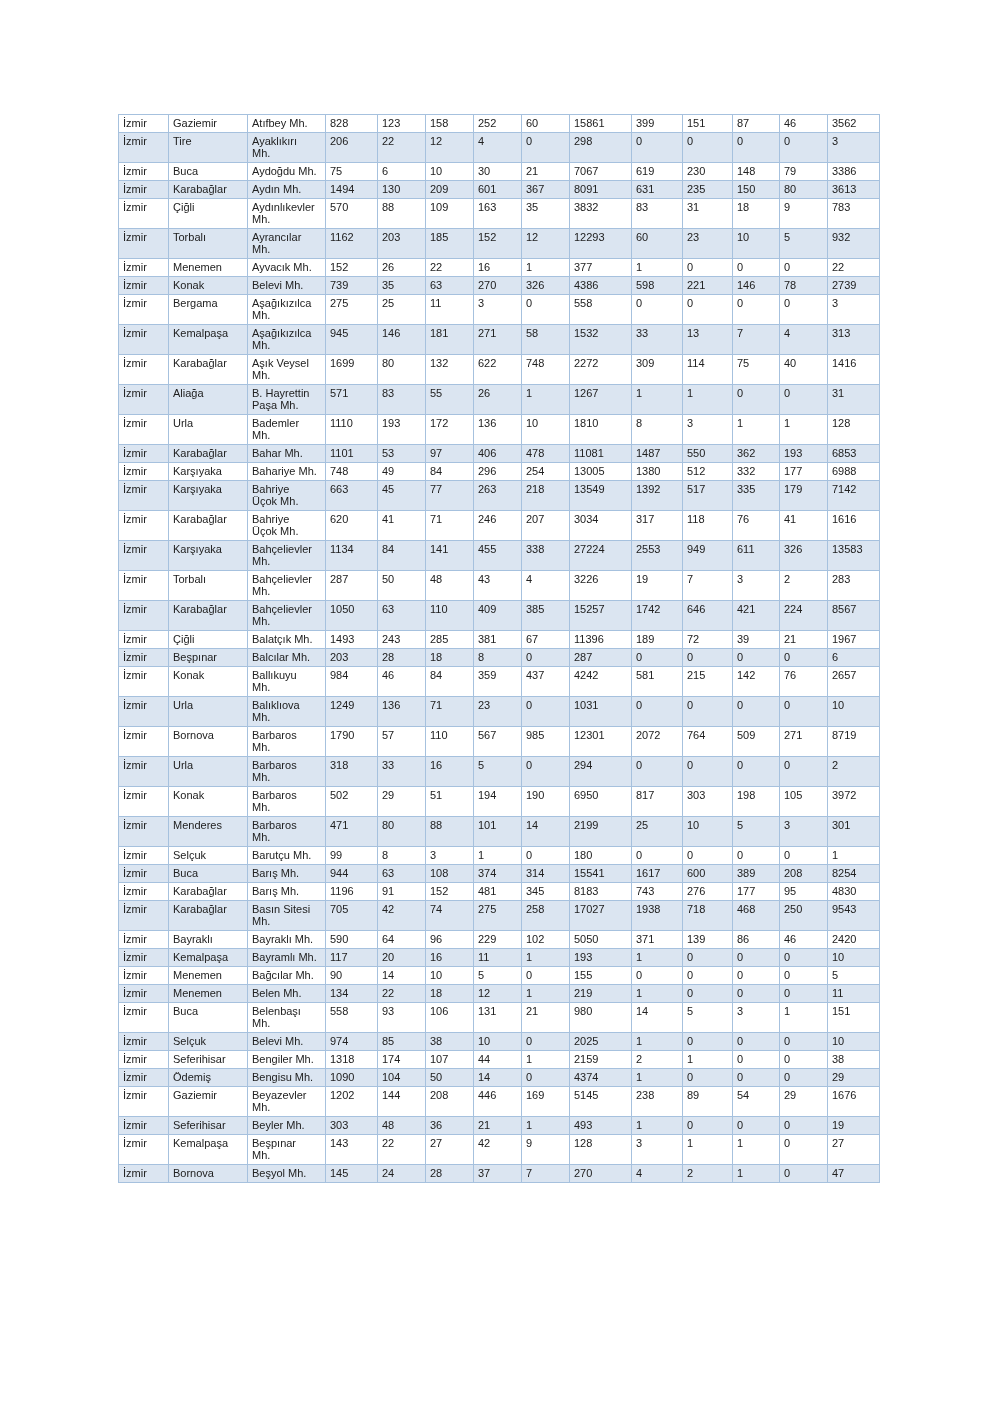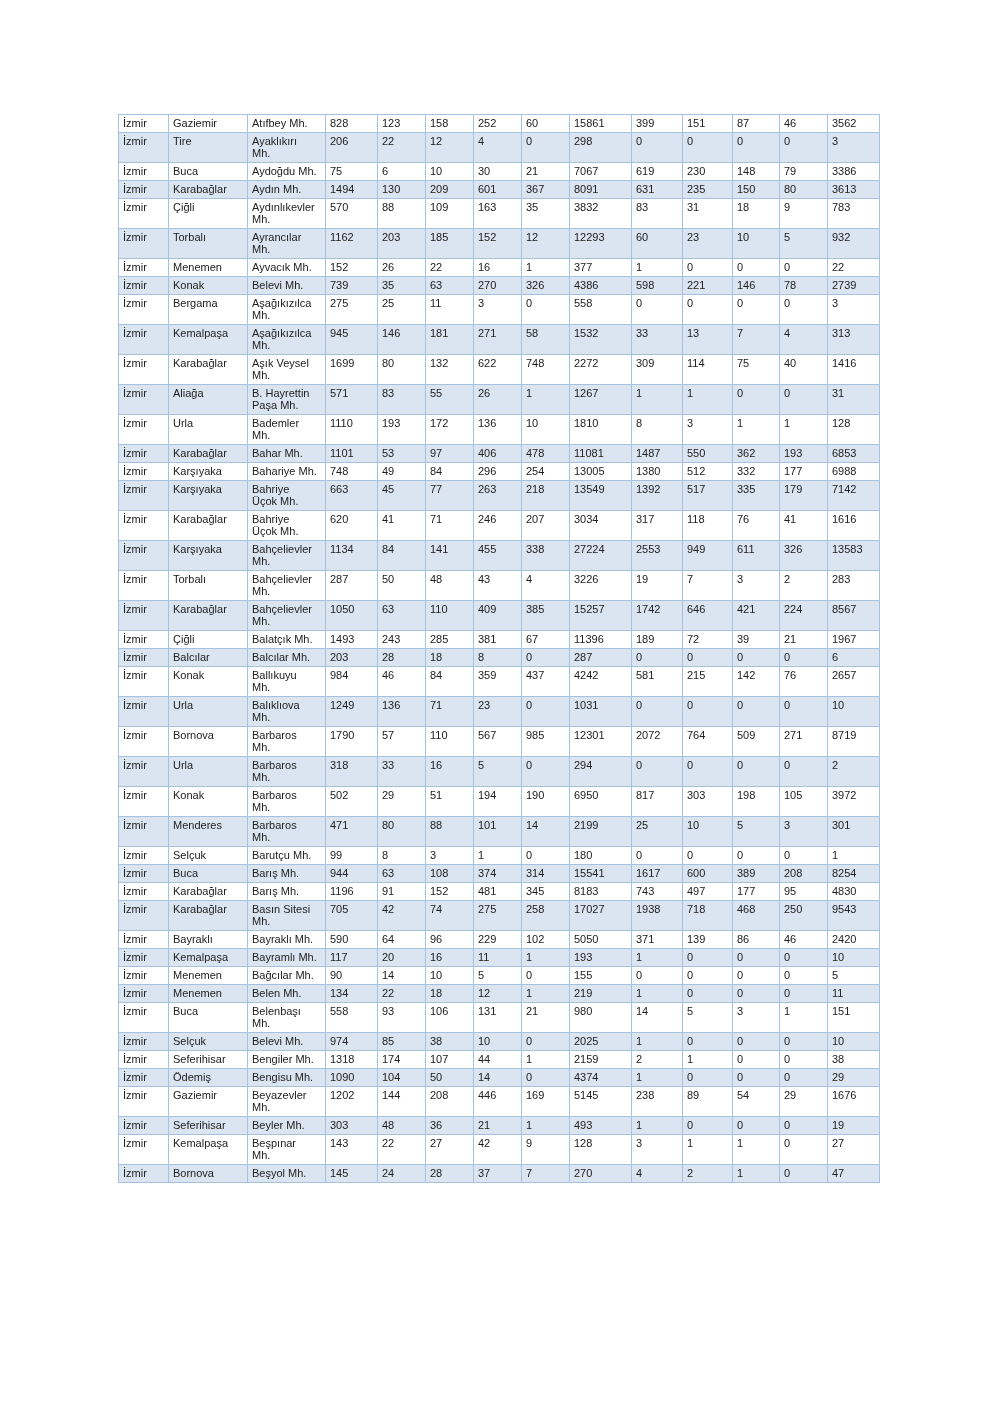--- a/index.html
+++ b/index.html
@@ -397,21 +397,21 @@
           <td>67</td>
           <td>11396</td>
           <td>189</td>
           <td>72</td>
           <td>39</td>
           <td>21</td>
           <td>1967</td>
         </tr>
         <tr>
           <td>İzmir</td>
-          <td>Balcılar</td>
+          <td>Beşpınar</td>
           <td>Balcılar Mh.</td>
           <td>203</td>
           <td>28</td>
           <td>18</td>
           <td>8</td>
           <td>0</td>
           <td>287</td>
           <td>0</td>
           <td>0</td>
           <td>0</td>
@@ -550,21 +550,21 @@
           <td>İzmir</td>
           <td>Karabağlar</td>
           <td>Barış Mh.</td>
           <td>1196</td>
           <td>91</td>
           <td>152</td>
           <td>481</td>
           <td>345</td>
           <td>8183</td>
           <td>743</td>
-          <td>497</td>
+          <td>276</td>
           <td>177</td>
           <td>95</td>
           <td>4830</td>
         </tr>
         <tr>
           <td>İzmir</td>
           <td>Karabağlar</td>
           <td>Basın Sitesi Mh.</td>
           <td>705</td>
           <td>42</td>

